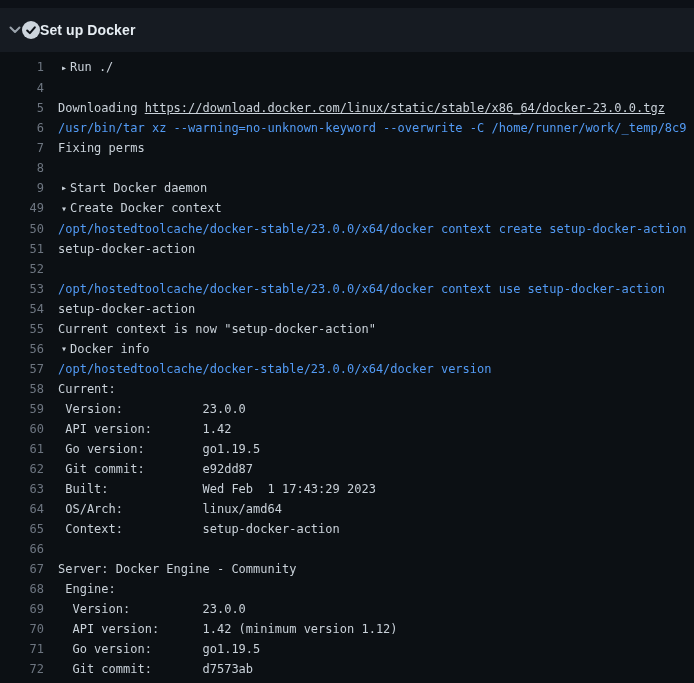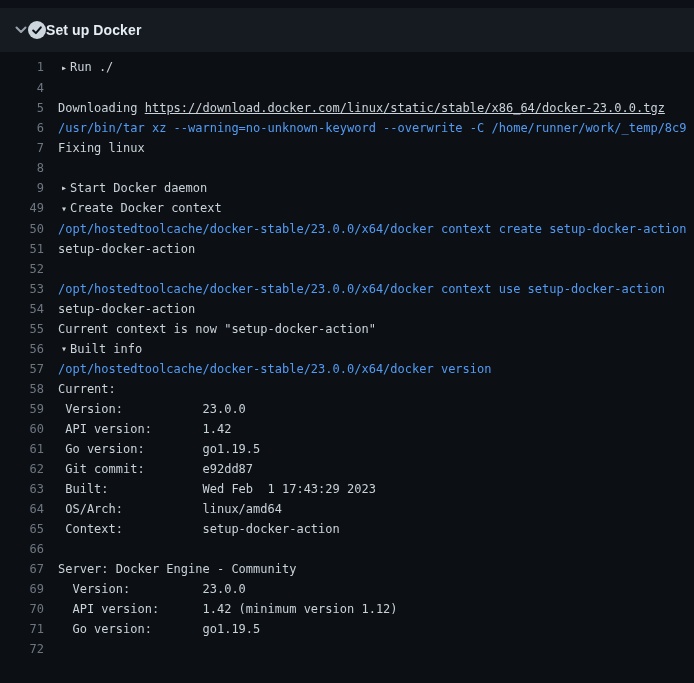--- a/index.html
+++ b/index.html
@@ -18,21 +18,21 @@
     width:694px;height:683px;overflow:hidden;
     background:var(--page-bg);
     font-family:"Liberation Sans",sans-serif;
   }
   .step{width:694px;}
   .step-header{
     margin-top:8px;
     height:44px;
     background:var(--header-bg);
     display:flex;align-items:center;
-    padding:0 14px;gap:0;
+    padding:0 8px;gap:0;
     cursor:pointer;
     box-sizing:border-box;
   }
   .chev{width:14px;height:14px;display:block;}
   .check-wrap{width:18px;height:18px;display:block;}
   .step-title{
     color:var(--title);
     font-size:14px;font-weight:600;
     letter-spacing:0.1px;
   }
@@ -103,21 +103,21 @@
     <span class="line-content">Downloading <a class="log-link">https://download.docker.com/linux/static/stable/x86_64/docker-23.0.0.tgz</a></span>
   </div>
 
   <div class="log-line">
     <span class="line-num">6</span>
     <span class="line-content"><span class="cmd">/usr/bin/tar xz --warning=no-unknown-keyword --overwrite -C /home/runner/work/_temp/8c9</span></span>
   </div>
 
   <div class="log-line">
     <span class="line-num">7</span>
-    <span class="line-content">Fixing linux</span>
+    <span class="line-content">Fixing perms</span>
   </div>
 
   <div class="log-line">
     <span class="line-num">8</span>
   </div>
 
   <div class="log-line">
     <span class="line-num">9</span>
     <span class="line-content"><span class="arrow">▸</span><span>Start Docker daemon</span></span>
   </div>
@@ -151,21 +151,21 @@
     <span class="line-content">setup-docker-action</span>
   </div>
 
   <div class="log-line">
     <span class="line-num">55</span>
     <span class="line-content">Current context is now "setup-docker-action"</span>
   </div>
 
   <div class="log-line">
     <span class="line-num">56</span>
-    <span class="line-content"><span class="arrow">▾</span><span>Built info</span></span>
+    <span class="line-content"><span class="arrow">▾</span><span>Docker info</span></span>
   </div>
 
   <div class="log-line">
     <span class="line-num">57</span>
     <span class="line-content"><span class="cmd">/opt/hostedtoolcache/docker-stable/23.0.0/x64/docker version</span></span>
   </div>
 
   <div class="log-line">
     <span class="line-num">58</span>
     <span class="line-content">Current:</span>
@@ -209,34 +209,39 @@
   <div class="log-line">
     <span class="line-num">66</span>
     <span class="line-content"></span>
   </div>
 
   <div class="log-line">
     <span class="line-num">67</span>
     <span class="line-content">Server: Docker Engine - Community</span>
   </div>
 
+  <div class="log-line">
+    <span class="line-num">68</span>
+    <span class="line-content"> Engine:</span>
+  </div>
 
   <div class="log-line">
     <span class="line-num">69</span>
     <span class="line-content">  Version:          23.0.0</span>
   </div>
 
   <div class="log-line">
     <span class="line-num">70</span>
     <span class="line-content">  API version:      1.42 (minimum version 1.12)</span>
   </div>
 
   <div class="log-line">
     <span class="line-num">71</span>
     <span class="line-content">  Go version:       go1.19.5</span>
   </div>
 
   <div class="log-line">
     <span class="line-num">72</span>
+    <span class="line-content">  Git commit:       d7573ab</span>
   </div>
 </div>
 
 </div>
 
 </body></html>

